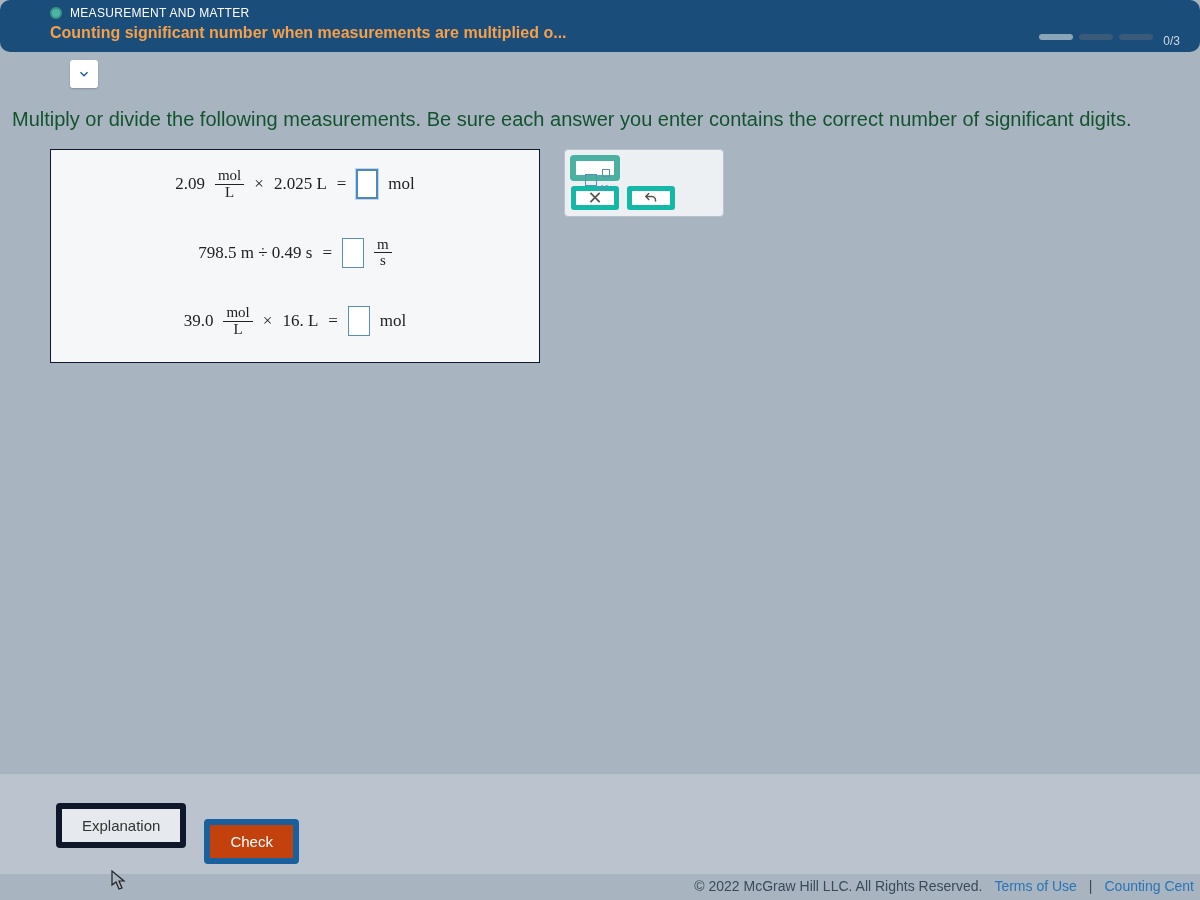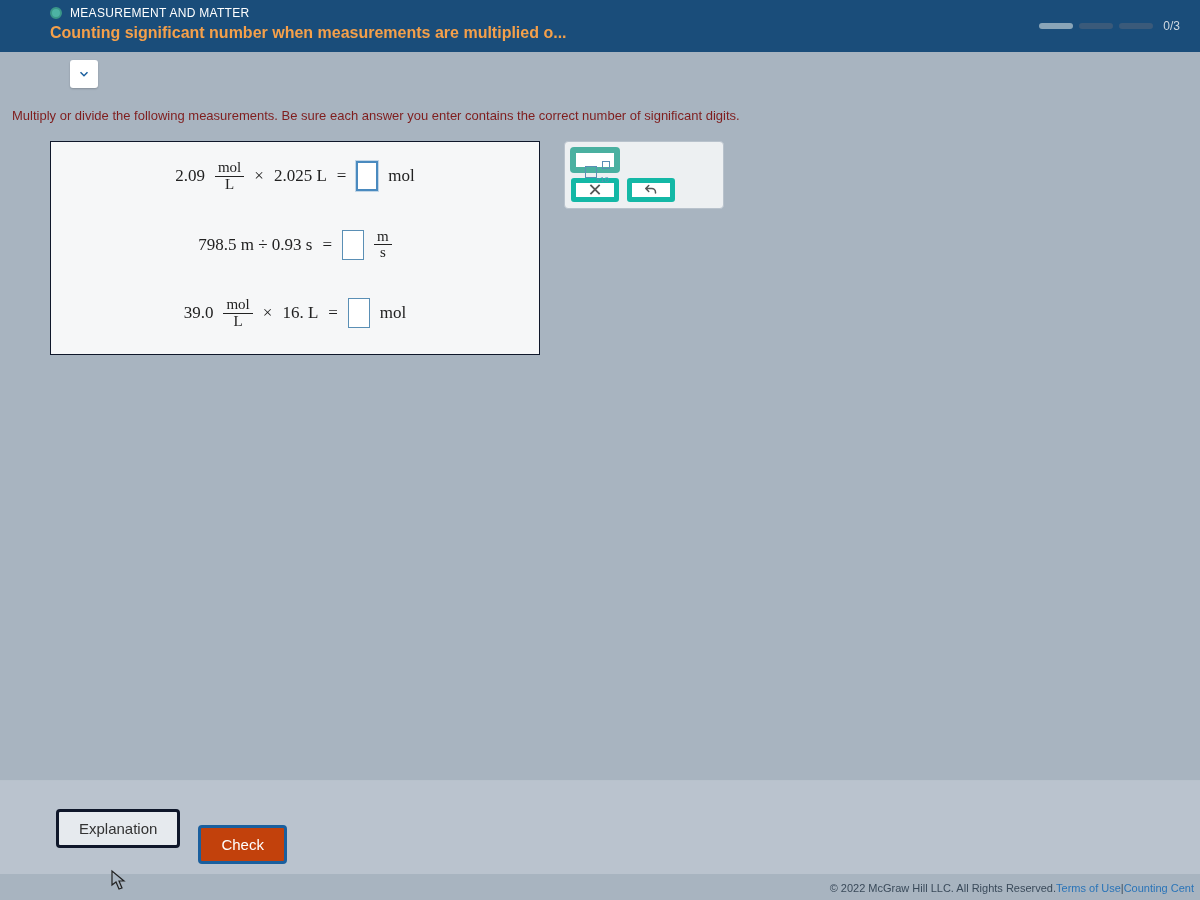--- a/index.html
+++ b/index.html
@@ -9,51 +9,52 @@
     width: 1200px;
     height: 900px;
     overflow: hidden;
     position: relative;
   }
   .topbar {
     background: #1a4d7a;
     color: #fff;
     padding: 6px 12px 10px 50px;
     position: relative;
+    border-radius: 10px;
   }
   .hamburger {
     position: absolute;
     left: 12px;
     top: 14px;
     width: 24px;
     height: 20px;
     display: flex;
     flex-direction: column;
     justify-content: space-between;
     cursor: pointer;
   }
   .hamburger span { display:block; height:3px; background:#4a5560; border-radius:1px; }
   .top-line { display:flex; align-items:center; gap:8px; font-size:12px; letter-spacing:.3px; }
   .dot-icon { width:12px; height:12px; border-radius:50%; background:#4db3a4; border:2px solid #3a9688; }
   .sub-line { color:#f5a04a; font-weight:600; font-size:16px; margin-top:4px; }
-  .progress-wrap { position:absolute; right:20px; top:19px; display:flex; align-items:center; gap:6px; }
+  .progress-wrap { position:absolute; right:20px; top:34px; display:flex; gap:6px; }
   .progress-seg { width:34px; height:6px; border-radius:3px; background:#3a5a7a; }
   .progress-seg.filled { background:#8aa5b8; }
   .progress-label { font-size:12px; color:#cfd8e0; margin-left:4px; }
   .chevron-box {
     width:28px; height:28px; background:#fff; border-radius:3px;
     display:flex; align-items:center; justify-content:center;
     margin:8px 0 0 70px; cursor:pointer;
     box-shadow: 0 1px 2px rgba(0,0,0,.2);
   }
   .chevron-box svg { width:14px; height:14px; }
   .instructions {
     padding: 20px 24px 18px 12px;
-    font-size: 13px;
-    color: #7f1d1d;
+    font-size: 20px;
+    color: #14532d;
   }
   .workspace {
     display:flex; gap:24px; padding: 0 0 0 50px; align-items:flex-start;
   }
   .equation-box {
     width: 490px;
     border: 1px solid #0f172a;
     background: #f6f7f8;
     padding: 18px 20px 24px;
     display:flex; flex-direction:column; gap:36px;
@@ -87,27 +88,27 @@
   .sci-key .x10 { font-size:8px; position:absolute; left:20px; top:22px; color:#5a8fb5; }
   .footer-bar {
     position:absolute; left:0; right:0; bottom:26px;
     padding: 12px 20px 10px 56px;
     display:flex; align-items:center; gap:18px;
     border-top:1px solid #b8c2cc;
     background: #bac3ce;
   }
   .btn {
     padding: 8px 20px; border-radius:4px; font-size:15px; cursor:pointer;
-    border:3px solid #0f172a;
+    border:6px solid #0f172a;
   }
   .btn-plain { background:#e6eaee; color:#333; }
   .btn-primary { background:#c2410c; color:#fff; border-color:#1a5f9e;margin-top:32px; }
   .copyright {
-    position:absolute; right:6px; bottom:6px; font-size:11px;
-    color:#3a4a5a; display:flex; gap:0; align-items:center;padding-left:36px;
+    position:absolute; right:6px; bottom:6px; font-size:14px;
+    color:#3a4a5a; display:flex; gap:12px; align-items:center;padding-left:36px;
   }
   .copyright a { color:#2a74b8; text-decoration:none; }
   .cursor-pointer {
     position:absolute; bottom:4px; left:110px; font-size:18px; color:#333;
   }
 </style>
 </head>
 <body>
 
 <div class="hamburger">
@@ -148,21 +149,21 @@
         <span class="den">L</span>
       </span>
       <span>×</span>
       <span>2.025 L</span>
       <span>=</span>
       <span class="ans-box active"></span>
       <span>mol</span>
     </div>
 
     <div class="eq-row">
-      <span>798.5 m ÷ 0.93 s</span>
+      <span>798.5 m ÷ 0.49 s</span>
       <span>=</span>
       <span class="ans-box"></span>
       <span class="frac">
         <span class="num">m</span>
         <span class="den">s</span>
       </span>
     </div>
 
     <div class="eq-row">
       <span>39.0</span>

